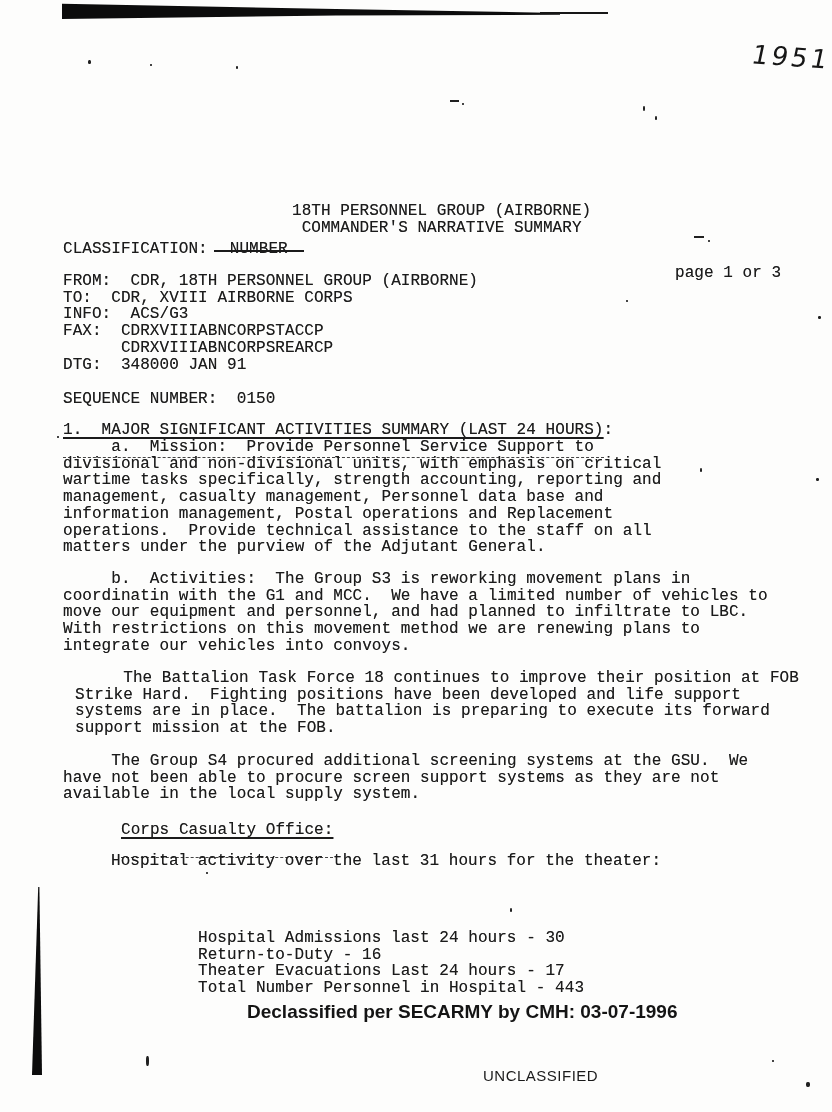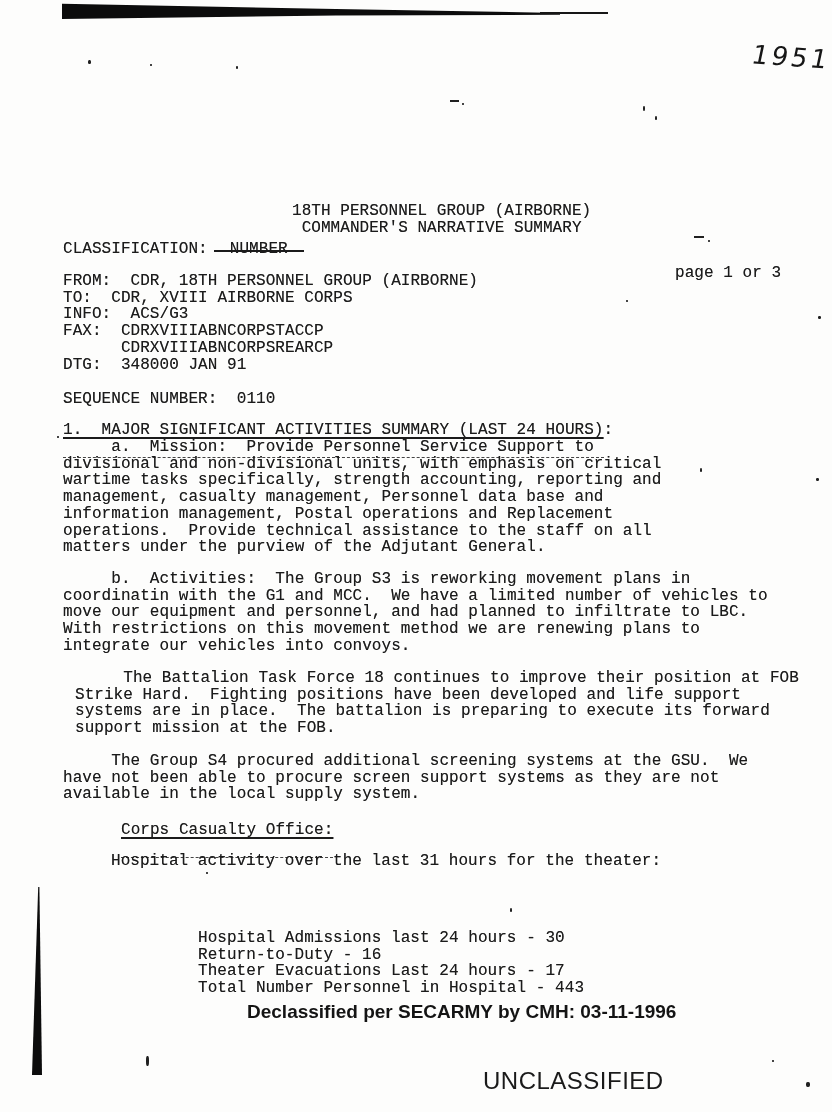--- a/index.html
+++ b/index.html
@@ -44,21 +44,21 @@
     position:absolute;
     font-family:"Liberation Sans","DejaVu Sans",sans-serif;
     font-weight:bold;
     font-size:19px;
     white-space:pre;
     color:#141414;
   }
   .footer-class {
     position:absolute;
     font-family:"Liberation Sans","DejaVu Sans",sans-serif;
-    font-size:24px;
+    font-size:15px;
     letter-spacing:0.5px;
     white-space:pre;
     color:#1a1a1a;
   }
   .handwritten {
     position:absolute;
     left:752px; top:42px;
     font-family:"DejaVu Sans",sans-serif;
     font-size:26px;
     letter-spacing:3px;
@@ -124,21 +124,21 @@
   <div class="mono" style="left:63px;top:241px;"><span>CLASSIFICATION:</span><span class="strike">NUMBER</span></div>
   <div class="mono" style="left:675px;top:225px;margin-top:40px;">page 1 or 3</div>
 
   <div class="mono" style="left:63px;top:273px;">FROM:  CDR, 18TH PERSONNEL GROUP (AIRBORNE)
 TO:  CDR, XVIII AIRBORNE CORPS
 INFO:  ACS/G3
 FAX:  CDRXVIIIABNCORPSTACCP
       CDRXVIIIABNCORPSREARCP
 DTG:  348000 JAN 91</div>
 
-  <div class="mono" style="left:63px;top:391px;">SEQUENCE NUMBER:  0110</div>
+  <div class="mono" style="left:63px;top:391px;">SEQUENCE NUMBER:  0150</div>
 
   <div class="mono" style="left:63px;top:422px;"><span class="uline">1.  MAJOR SIGNIFICANT ACTIVITIES SUMMARY (LAST 24 HOURS)</span><span>:</span></div>
 
   <div class="mono" style="left:63px;top:439px;">     a.  Mission:  Provide Personnel Service Support to
 divisional and non-divisional units, with emphasis on critical
 wartime tasks specifically, strength accounting, reporting and
 management, casualty management, Personnel data base and
 information management, Postal operations and Replacement
 operations.  Provide technical assistance to the staff on all
 matters under the purview of the Adjutant General.</div>
@@ -155,17 +155,17 @@
 have not been able to procure screen support systems as they are not
 available in the local supply system.</div>
 
   <div class="mono" style="left:121px;top:822px;"><span class="uline">Corps Casualty Office:</span></div>
   <div class="mono" style="left:111px;top:853px;">Hospital activity over the last 31 hours for the theater:</div>
   <div class="mono" style="left:198px;top:888px;margin-top:42px;">Hospital Admissions last 24 hours - 30
 Return-to-Duty - 16
 Theater Evacuations Last 24 hours - 17
 Total Number Personnel in Hospital - 443</div>
 
-  <div class="stamp" style="left:247px;top:1001px;">Declassified per SECARMY by CMH: 03-11-1996</div>
+  <div class="stamp" style="left:247px;top:1001px;">Declassified per SECARMY by CMH: 03-07-1996</div>
 
   <div class="footer-class" style="left:483px;top:1067px;">UNCLASSIFIED</div>
 
 </div>
 
 </body></html>

